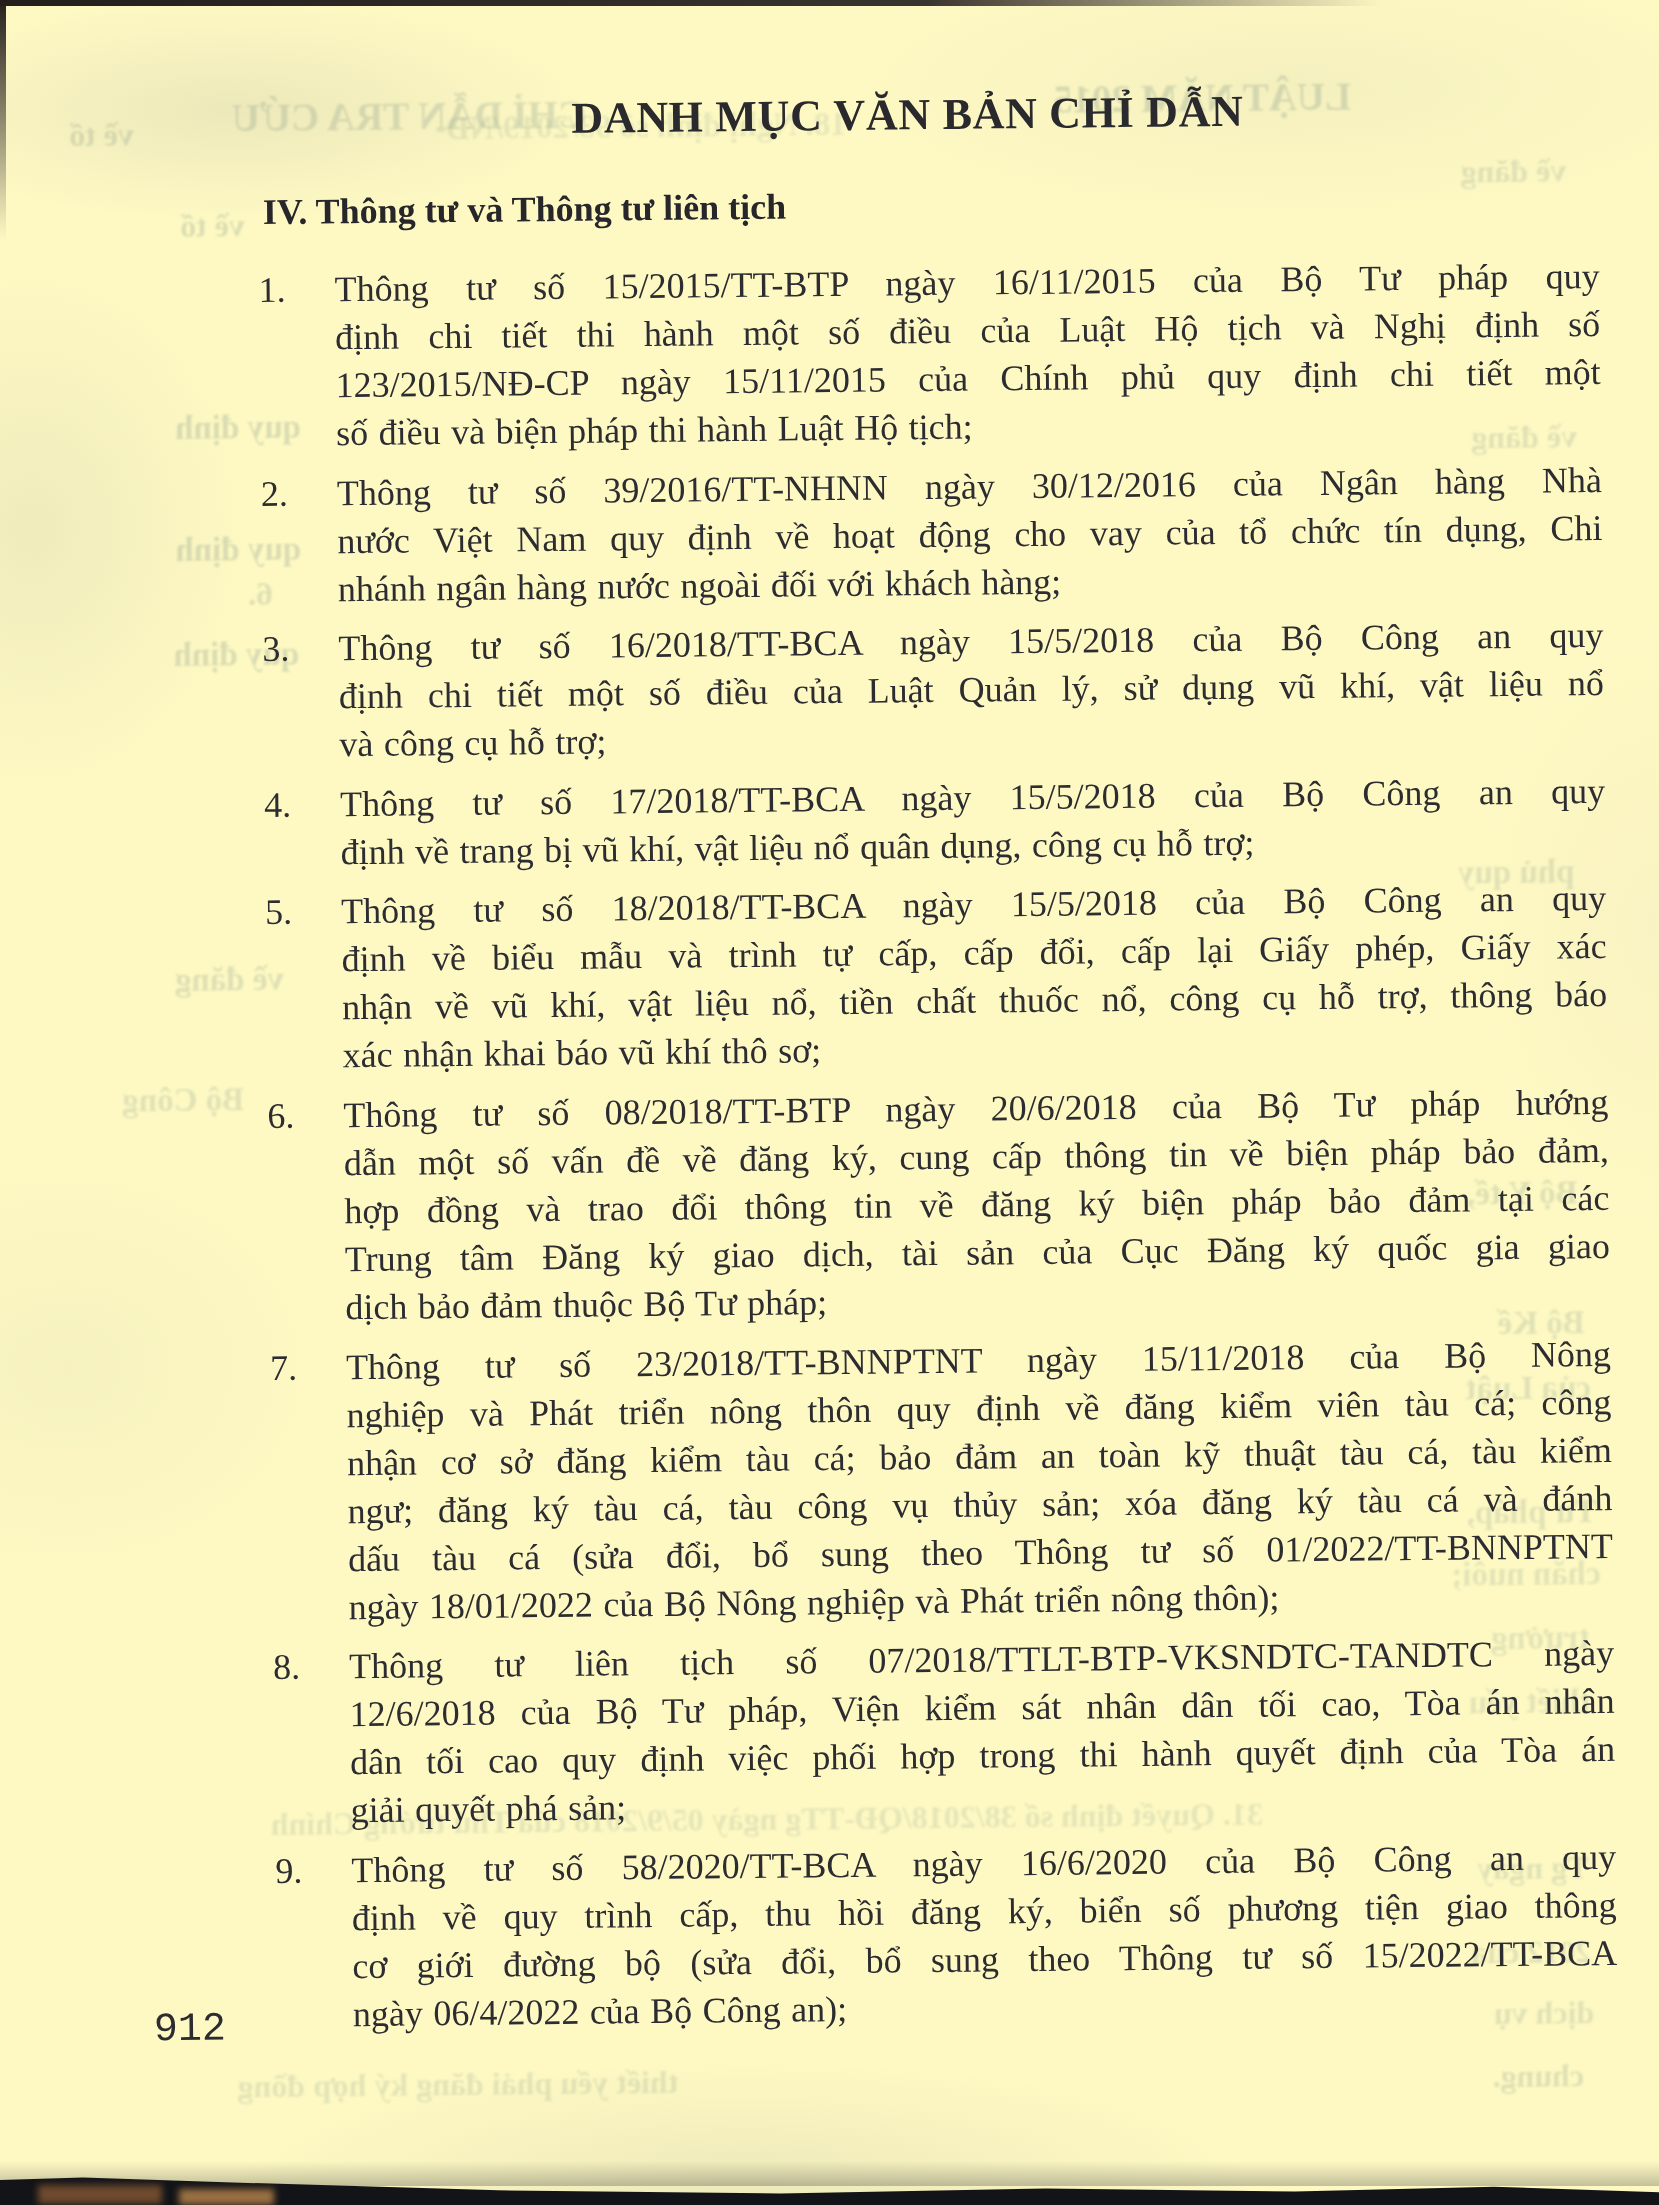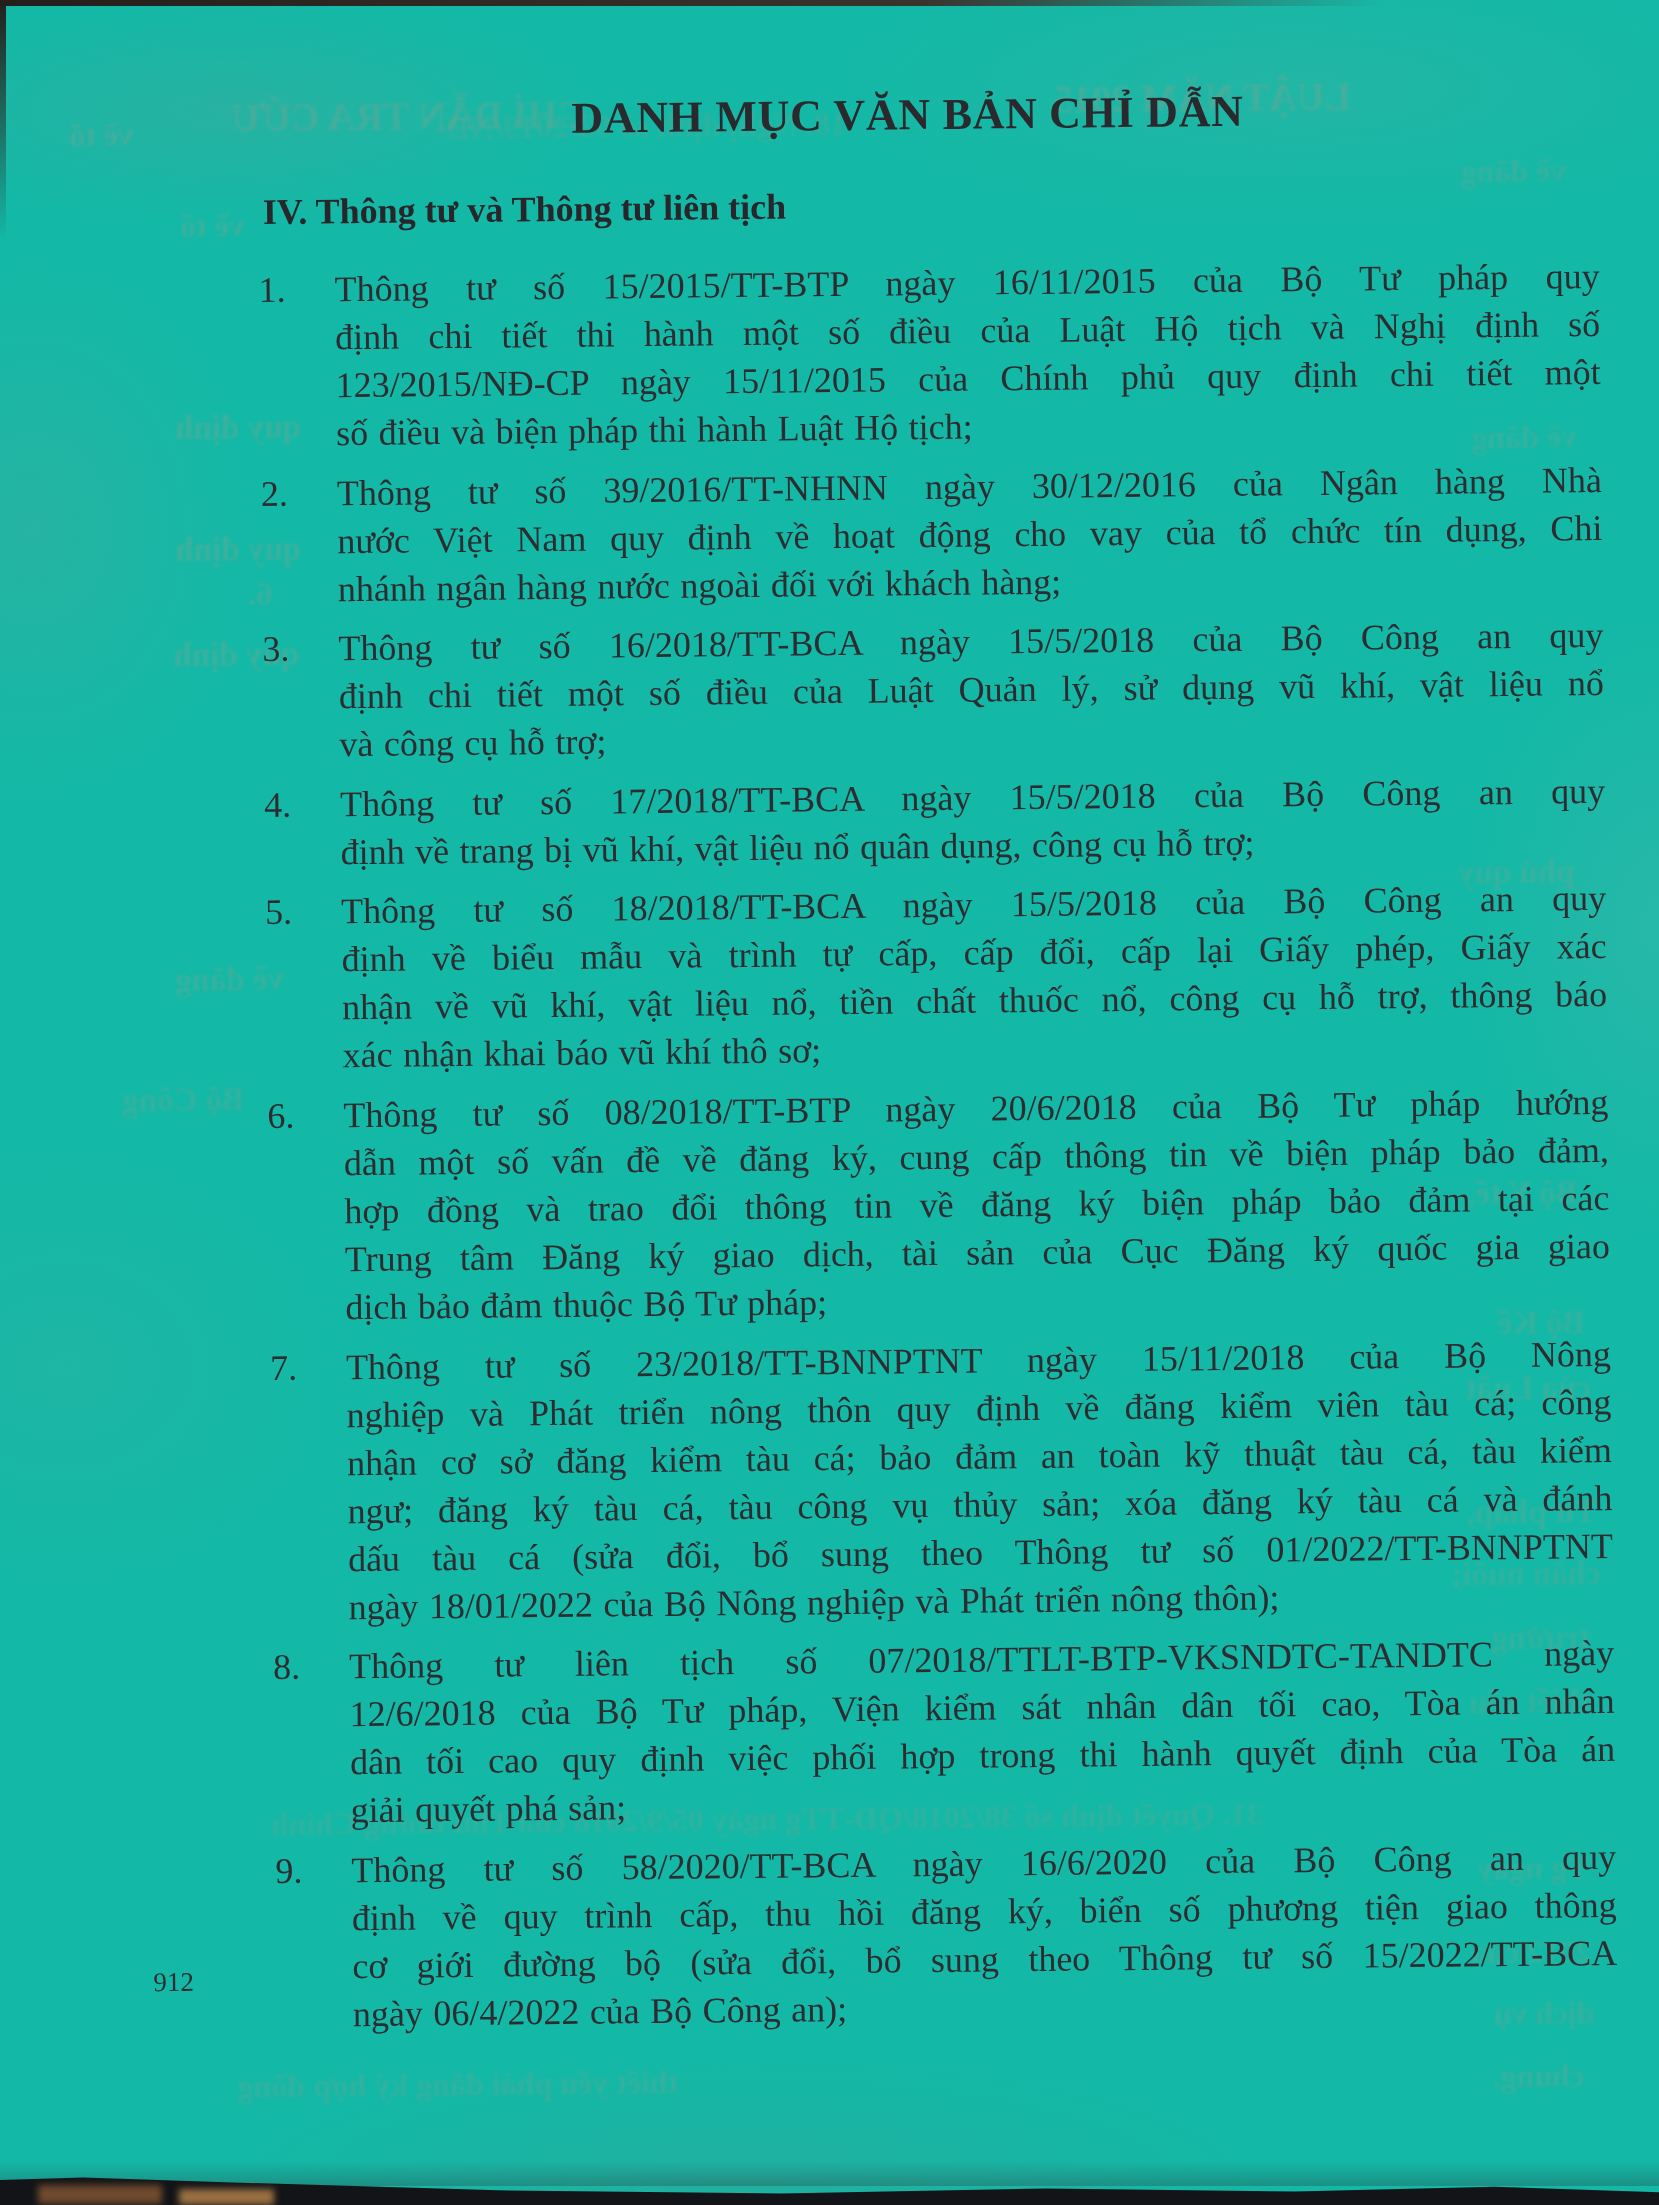--- a/index.html
+++ b/index.html
@@ -1,18 +1,18 @@
 <!DOCTYPE html>
 <html style="font-size:11.6px"><head>
 <meta charset="utf-8">
 <style>
   html,body{margin:0;padding:0;background:#e8e6e1;}
   .photo{
     position:relative;width:1660px;height:2205px;overflow:hidden;
-    background:#14b8a6;
+    background:#fef9c3;
     font-family:"Liberation Serif","DejaVu Serif",serif;
   }
   
   .photo::before{
     content:'';position:absolute;inset:0;pointer-events:none;
     background:
       radial-gradient(ellipse 509px 160px at 14% 5%, rgba(145,145,140,.16), transparent 70%),
       radial-gradient(ellipse 654px 189px at 78% 4%, rgba(160,160,152,.10), transparent 70%),
       radial-gradient(ellipse 305px 378px at 2% 24%, rgba(148,152,144,.14), transparent 70%),
       radial-gradient(ellipse 276px 436px at 100% 42%, rgba(205,180,185,.10), transparent 70%),
@@ -33,21 +33,21 @@
   .item .num{
     position:absolute;left:-76px;top:0;width:67px;
     font-size:36px;line-height:48px;color:#2d2d31;
   }
   .line{
     font-size:36px;line-height:48px;text-align:justify;text-align-last:justify;
     word-spacing:1.5px;
   }
   .line.last{text-align-last:left;}
   .page-number{
-    position:absolute;left:135px;top:1960px;font-size:27px;color:#2d2d31;
+    position:absolute;left:135px;top:2000px;font-size:40px;color:#2d2d31;font-family:Liberation Mono, monospace;
   }
   .ghost{
     position:absolute;transform:scaleX(-1);white-space:nowrap;
     color:#8da08d;filter:blur(1.2px);font-weight:bold;pointer-events:none;
   }
   
   .edge-top{
     position:absolute;top:0;left:0;width:1425px;height:5.8px;
     background:linear-gradient(to right,#241f1c,#3a342f 65%,rgba(58,52,47,0) 97%);
   }

